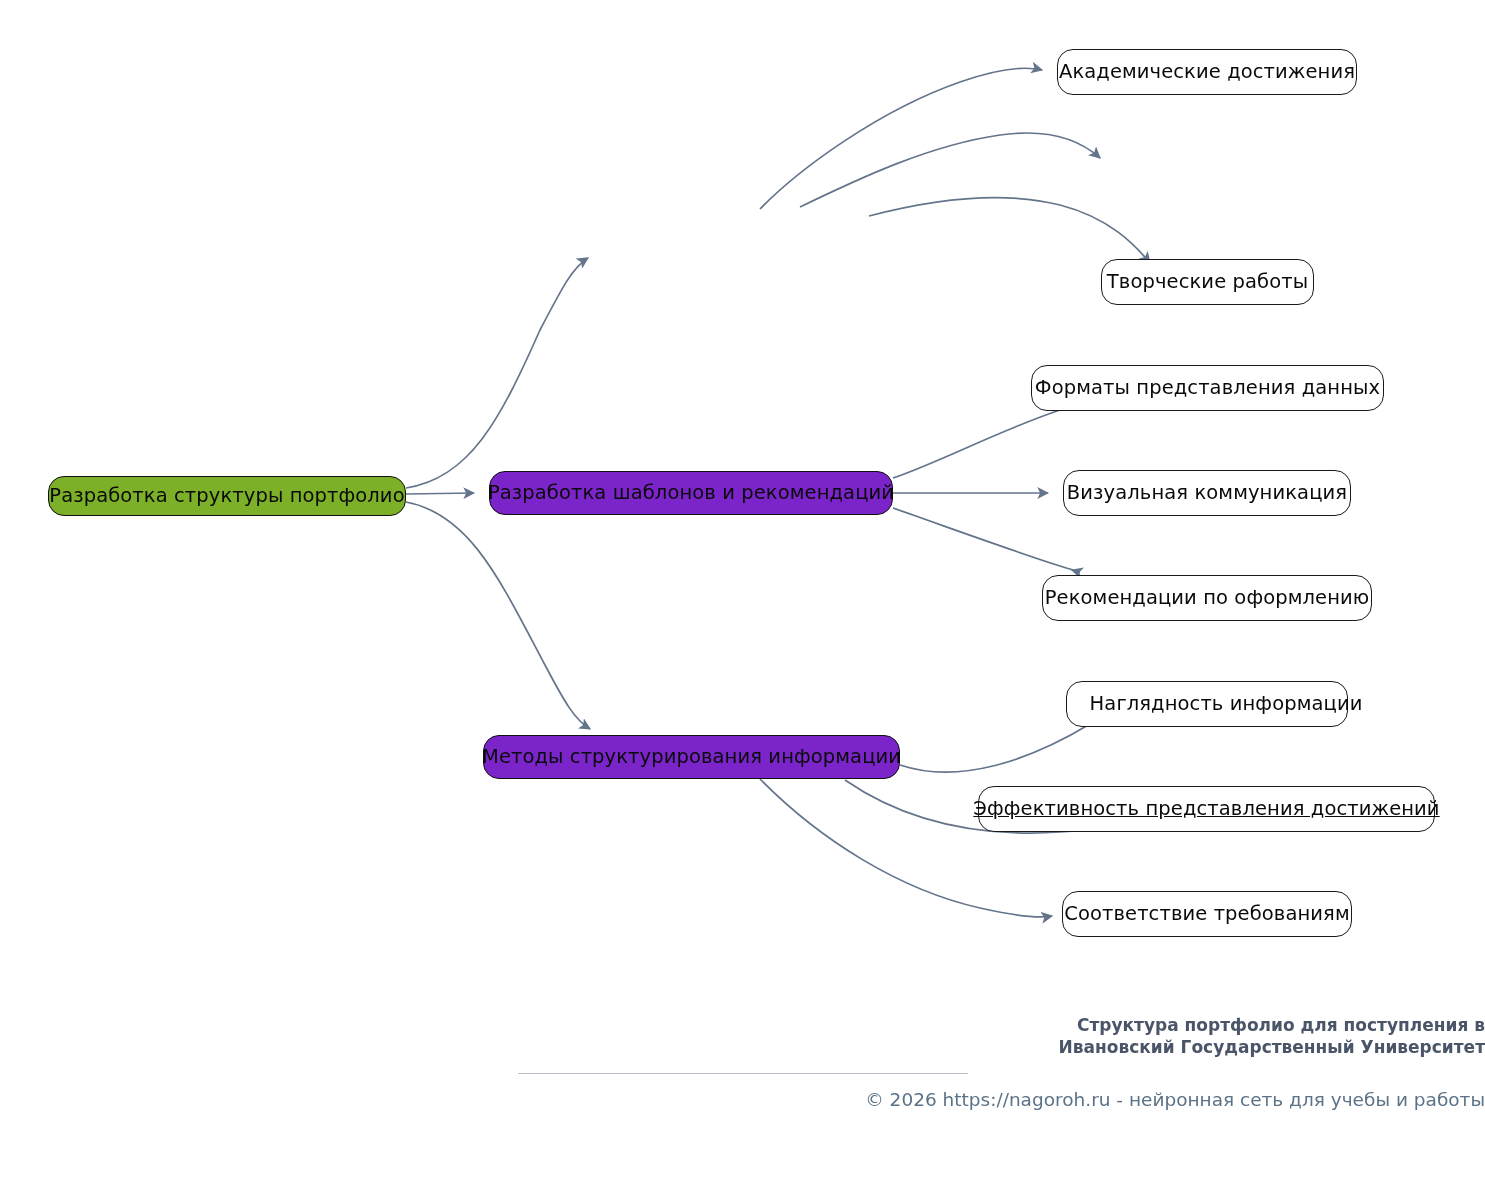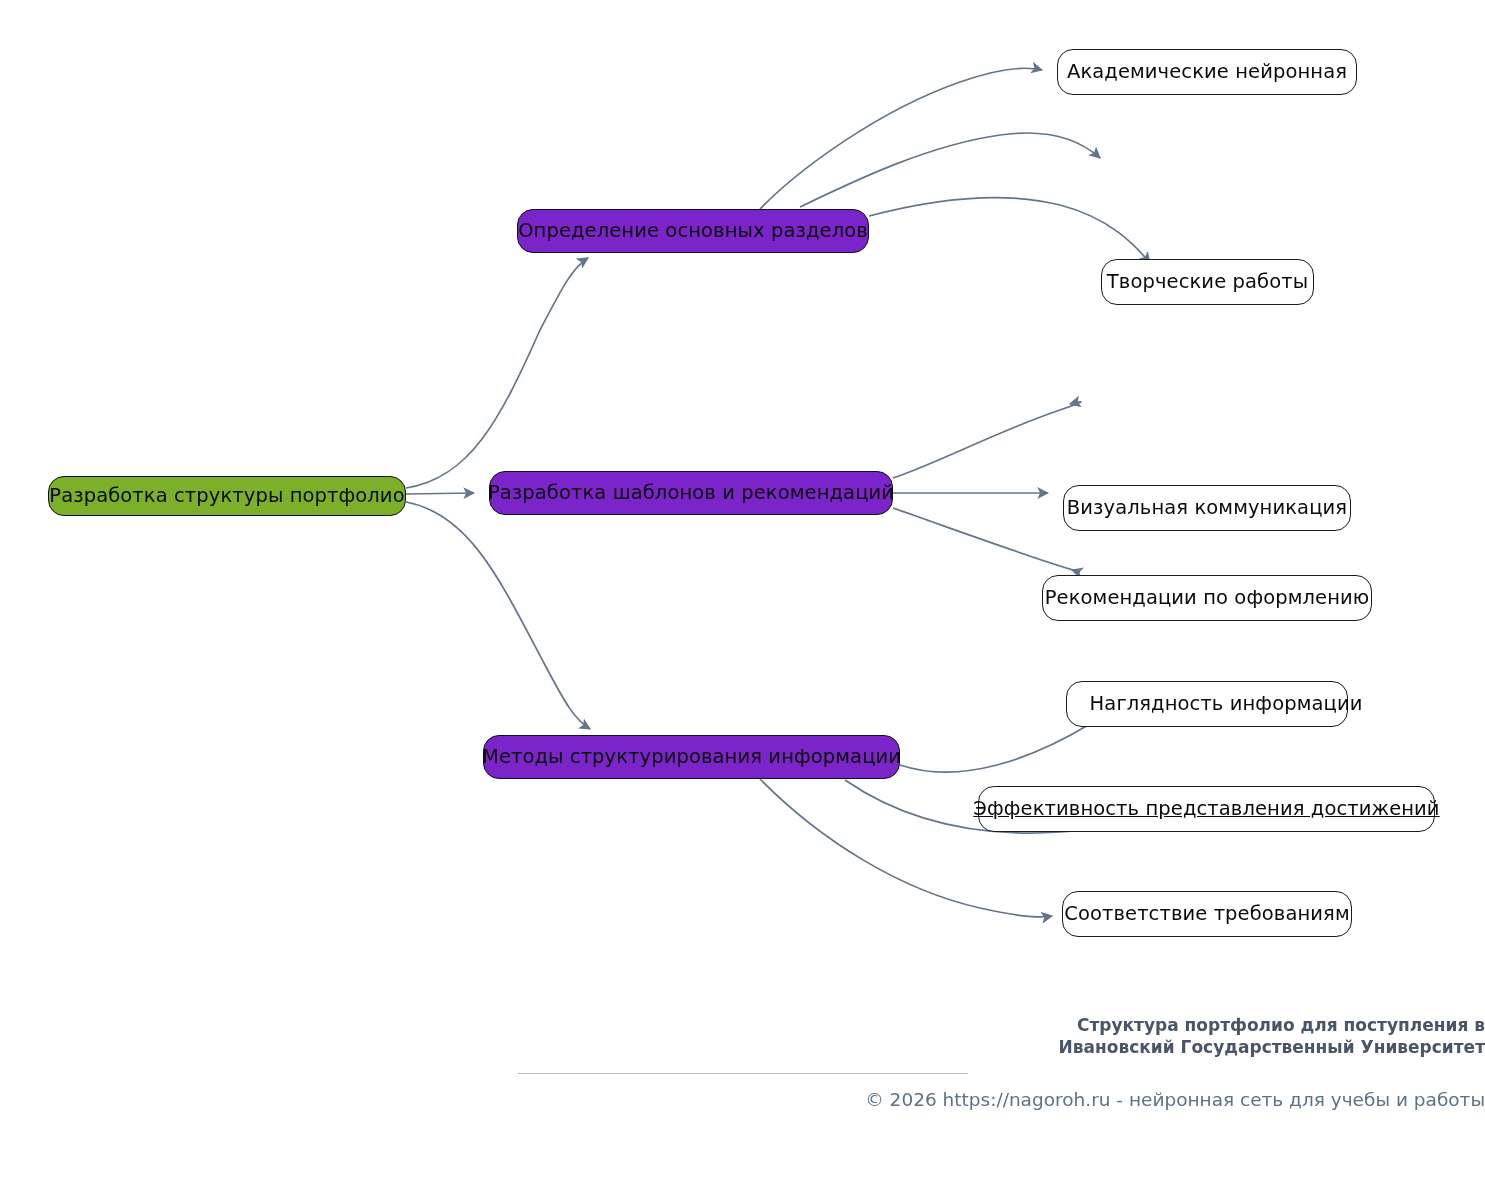--- a/index.html
+++ b/index.html
@@ -122,26 +122,26 @@
       <path d="M 893 508 C 950 528 1010 550 1060 566 C 1080 572 1085 574 1072 570"></path>
 
       <path d="M 900 765 C 960 785 1030 760 1090 724 C 1125 703 1150 694 1163 694"></path>
       <path d="M 845 780 C 900 818 970 838 1060 832 C 1140 827 1190 818 1215 812"></path>
       <path d="M 760 779 C 820 840 900 890 980 908 C 1020 917 1040 918 1052 916"></path>
     </g>
   </svg>
 
   <div class="node node-root" style="left:48px; top:476px; width:358px; height:40px;">Разработка структуры портфолио</div>
 
-  <div class="node node-branch" style="left:517px; top:209px; width:352px; height:44px;">Определение основных разделов</div>
-  <div class="node node-leaf" style="left:1057px; top:49px; width:300px; height:46px;">Академические нейронная</div>
+  <div class="node node-leaf" style="left:1057px; top:49px; width:300px; height:46px;">Академические достижения</div>
   <div class="node node-leaf" style="left:1101px; top:259px; width:213px; height:46px;">Творческие работы</div>
 
   <div class="node node-branch" style="left:489px; top:471px; width:404px; height:44px;">Разработка шаблонов и рекомендаций</div>
-  <div class="node node-leaf" style="left:1063px; top:485px; width:288px; height:46px;">Визуальная коммуникация</div>
+  <div class="node node-leaf" style="left:1031px; top:365px; width:353px; height:46px;">Форматы представления данных</div>
+  <div class="node node-leaf" style="left:1063px; top:470px; width:288px; height:46px;">Визуальная коммуникация</div>
   <div class="node node-leaf" style="left:1042px; top:575px; width:330px; height:46px;">Рекомендации по оформлению</div>
 
   <div class="node node-branch" style="left:483px; top:735px; width:417px; height:44px;">Методы структурирования информации</div>
   <div class="node node-leaf" style="left:1066px; top:681px; width:282px; height:46px;padding-left:38px;">Наглядность информации</div>
   <div class="node node-leaf" style="left:978px; top:786px; width:457px; height:46px;text-decoration:underline;">Эффективность представления достижений</div>
   <div class="node node-leaf" style="left:1062px; top:891px; width:290px; height:46px;">Соответствие требованиям</div>
 
   <div id="footer">
     <div id="footer-title">Структура портфолио для поступления в
 Ивановский Государственный Университет</div>

